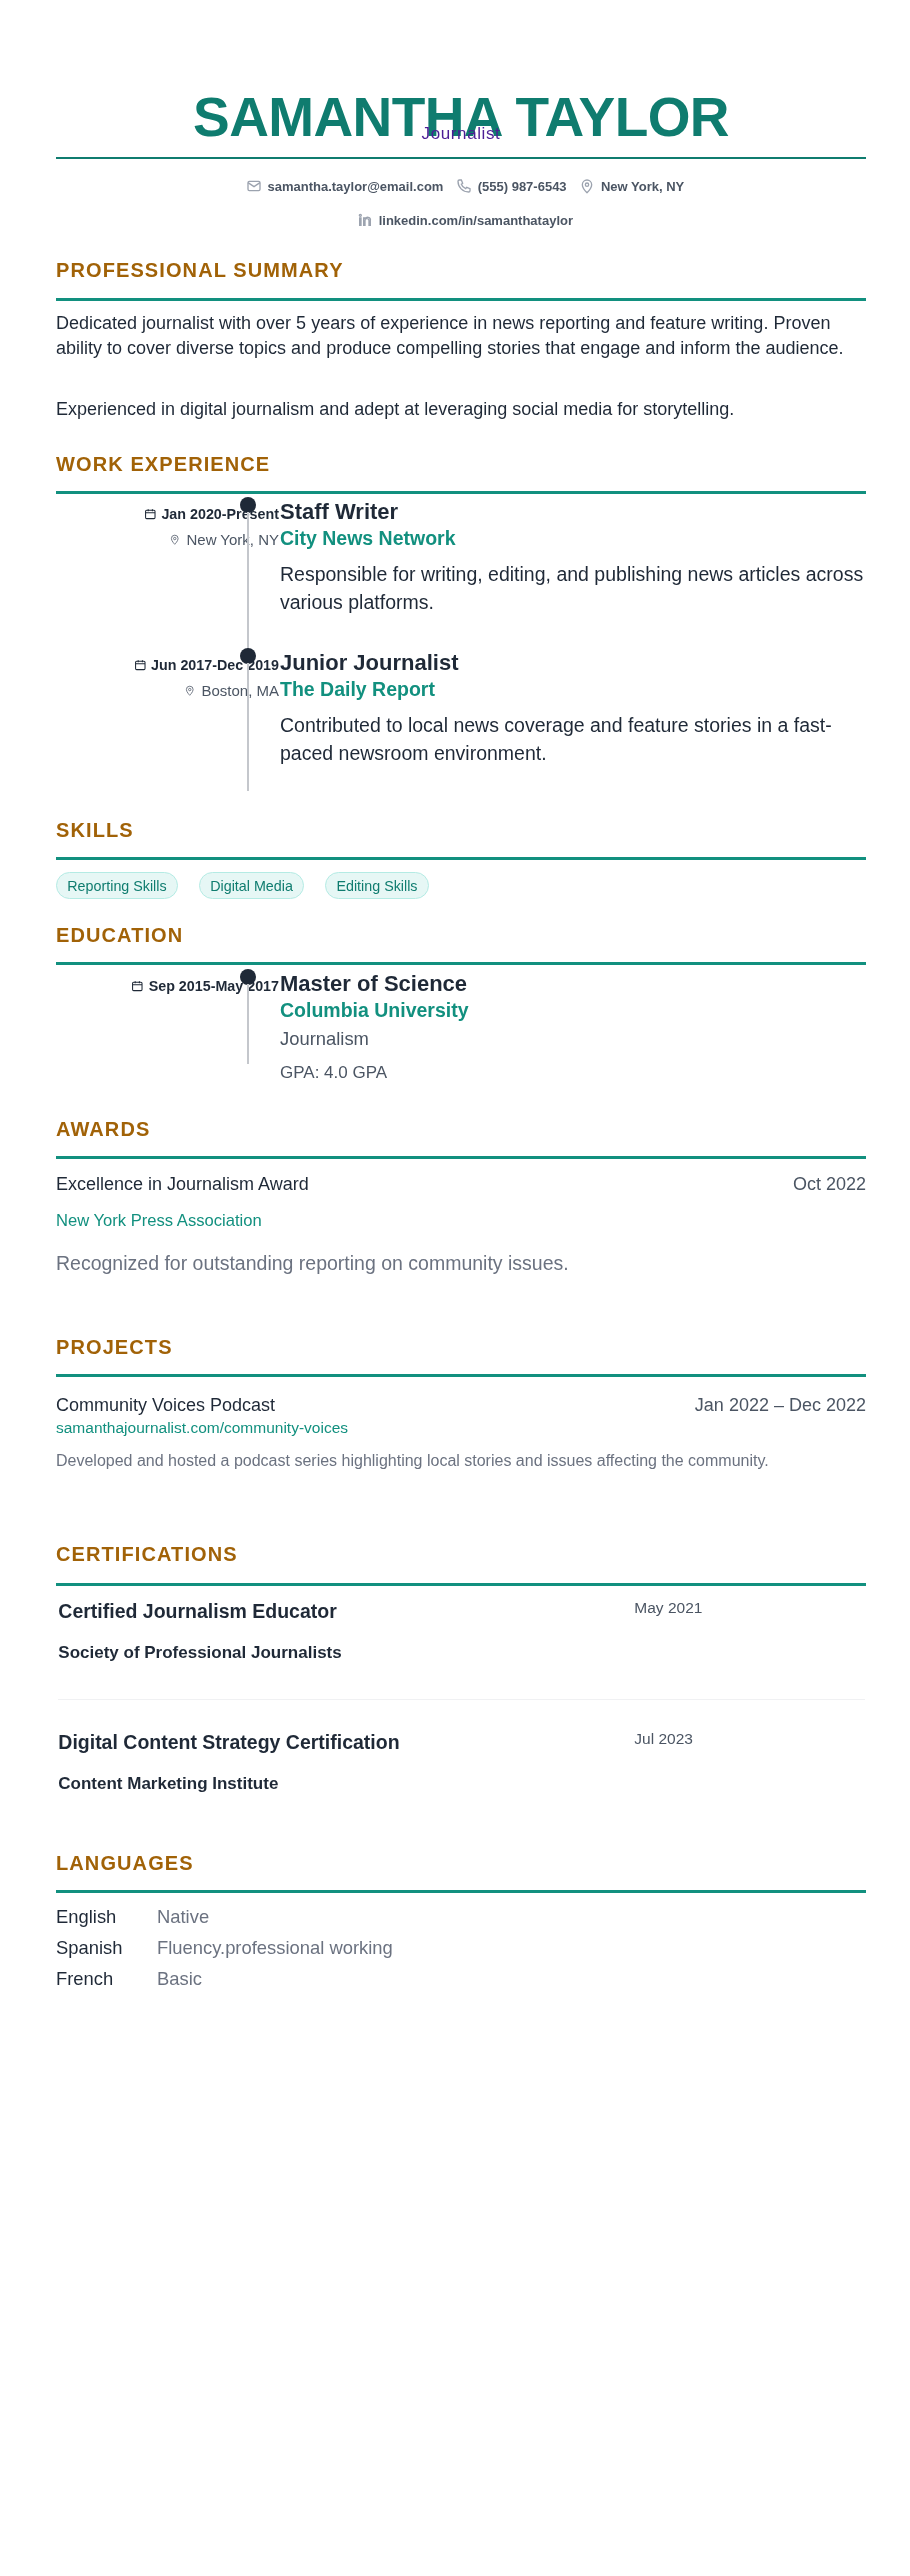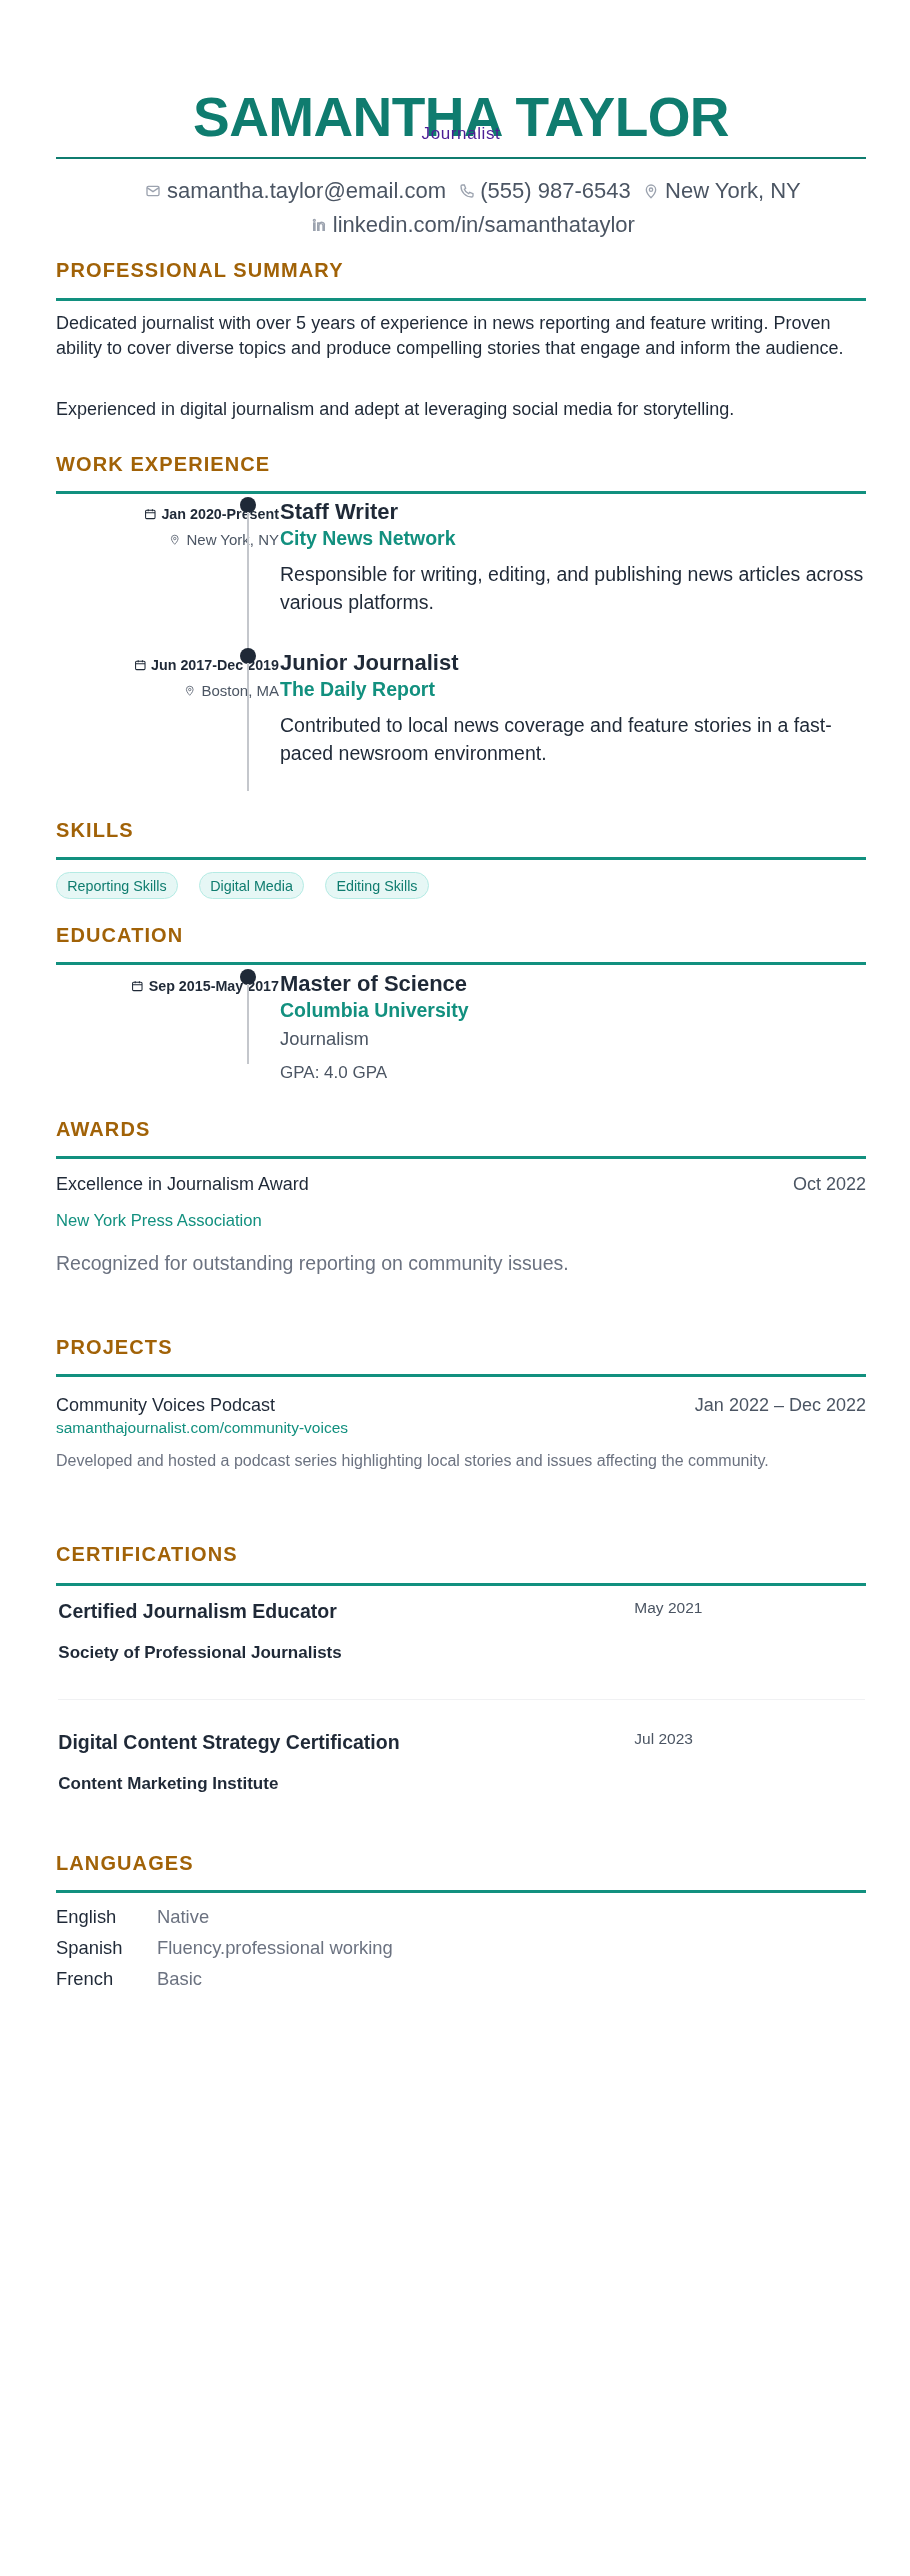--- a/index.html
+++ b/index.html
@@ -19,22 +19,22 @@
     font-size: 55px; font-weight: 700; color: #0f7c6f; letter-spacing: -0.6px; line-height: 57px;
     font-family: "Liberation Sans", sans-serif;
     margin-top: 32px;
   }
   .title {
     position: absolute; top: 124px; left: 0; width: 810px; text-align: center;
     font-size: 17px; color: #4c1d95; letter-spacing: 0.6px;
   }
   .header-rule { position: absolute; top: 157px; left: 0; width: 810px; height: 2.3px; background: #0f7c6f; }
   .contact-row {
-    position: absolute; left: 12px; width: 810px; display: flex; justify-content: center; gap: 12.6px;
-    font-size: 22px; color: #4b5563;
+    position: absolute; left: 4px; width: 810px; display: flex; justify-content: center; gap: 12.6px;
+    font-size: 13px; color: #4b5563; font-weight: bold;
   }
   .contact-row.r1 { top: 178px; }
   .contact-row.r2 { top: 212px; }
   .contact-item { display: flex; align-items: center; gap: 5.7px; }
   .contact-item svg { width: 16px; height: 16px; stroke: #9ca3af; fill: none; stroke-width: 2; }
 
   
   .section-title {
     position: absolute; left: 0; font-size: 20px; font-weight: 700; color: #a16207; letter-spacing: 1.1px;
   }

